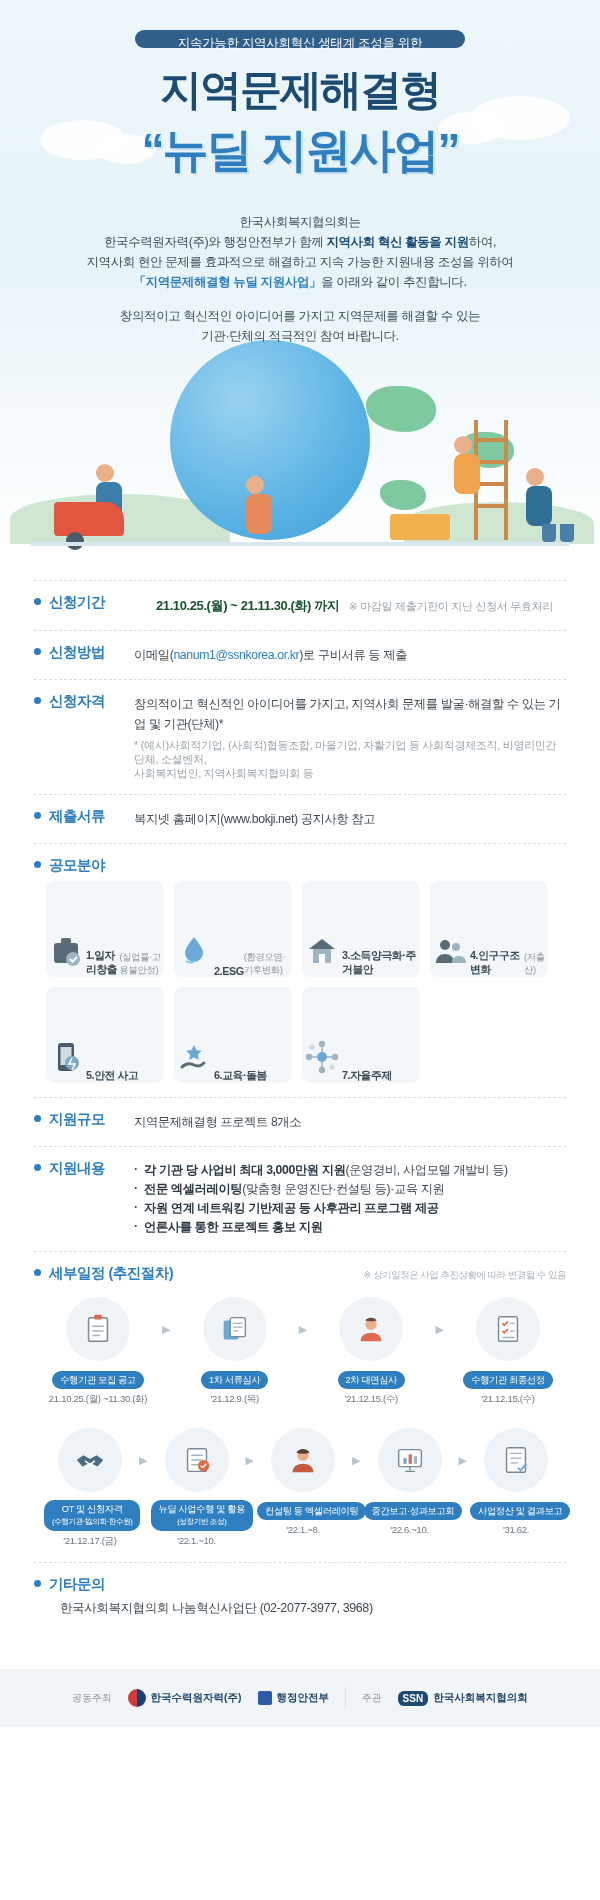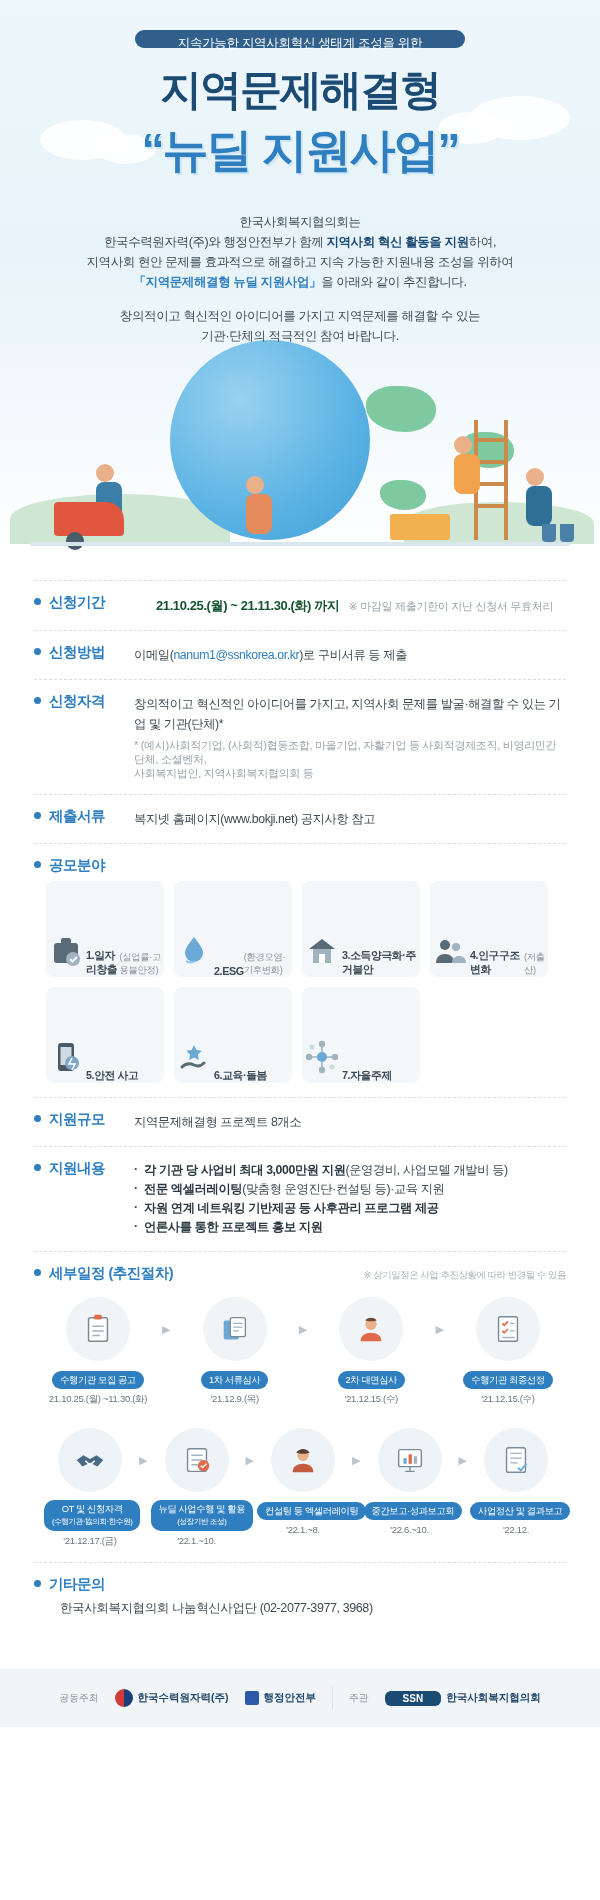--- a/index.html
+++ b/index.html
@@ -219,21 +219,21 @@
   .footer .org { display: flex; align-items: center; gap: 5px; font-weight: bold; color: #21486b; }
   .footer .sep { width: 1px; height: 22px; background: #dbe3e8; }
   .kw-logo { display:flex; align-items:center; gap:4px; }
   .kw-mark {
     width: 18px; height: 18px; border-radius: 50%;
     background: conic-gradient(#1a3f77 0 50%, #d33b3b 0 100%);
   }
   .moi-mark { width: 14px; height: 14px; background: #2d5aa8; border-radius: 2px; }
   .ssn-mark {
     background: #1b4a73; color: #fff; font-size: 10px; font-weight: bold;
-    padding: 2px 18px; border-radius: 6px;
+    padding: 2px 5px; border-radius: 6px;
   }
 
   svg { display: block; }
 </style>
 </head>
 <body>
 
 <div class="hero">
   <div class="cloud c1"></div>
   <div class="cloud c2"></div>
@@ -598,21 +598,21 @@
       <div class="arrow">▶</div>
       <div class="step" style="width:92px">
         <div class="circle">
           <svg viewBox="0 0 36 36" width="34" height="34">
               <rect x="8" y="5" width="20" height="26" rx="2" fill="#fff" stroke="#7a8b97" stroke-width="1.5"></rect>
               <path d="M12 11h12M12 16h12M12 21h8" stroke="#9fb3c0" stroke-width="1.5"></path>
               <path d="M20 26l3 3 6-7" stroke="#6aa9d6" stroke-width="2" fill="none"></path>
             </svg>
         </div>
         <div class="pill">사업정산 및 결과보고</div>
-        <div class="date">'22.12.</div>
+        <div class="date">'31.62.</div>
       </div>
     </div>
   </div>
 
   <div class="divider"></div>
 
   <div class="section">
     <div class="sec-head">
       <span class="bullet"></span>
       <span>기타문의</span>

